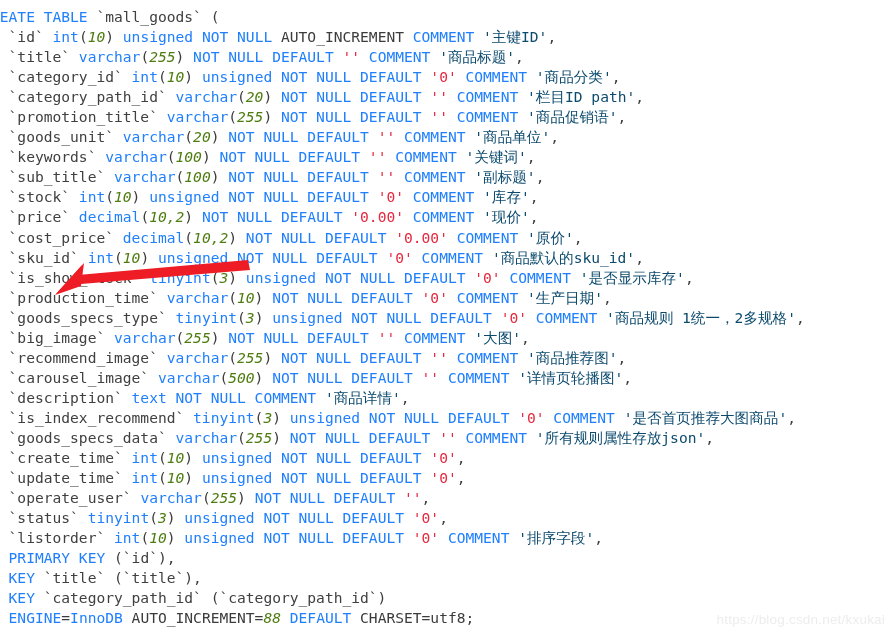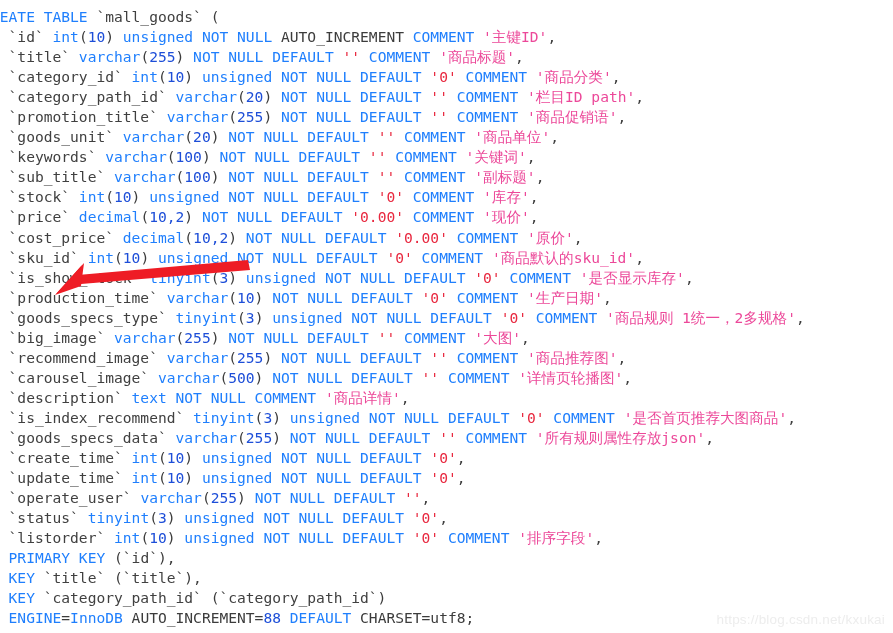--- a/index.html
+++ b/index.html
@@ -18,23 +18,23 @@
     font-size:14.6px;
     line-height:20.05px;
     white-space:pre;
     letter-spacing:0px;
   }
   .ln{ height:20.05px; }
   
   .kw   { color:#1f7ffd; }            
   .typ  { color:#1f7ffd; }            
   .id   { color:#404040; }            
-  .num  { color:#1d4ed8; }            
+  .num  { color:#4d7c0f;font-style:italic; }            
   .str  { color:#e8283f; }            
-  .cmt  { color:#ec4899; }            
+  .cmt  { color:#0c4a6e; }            
   .plain{ color:#3c3c3c;text-align:center; }            
   .punc { color:#3c3c3c; }            
 
   
   #annotation-arrow{
     position:absolute;
     left:48px; top:252px;
     width:215px; height:50px;
     pointer-events:none;
   }

